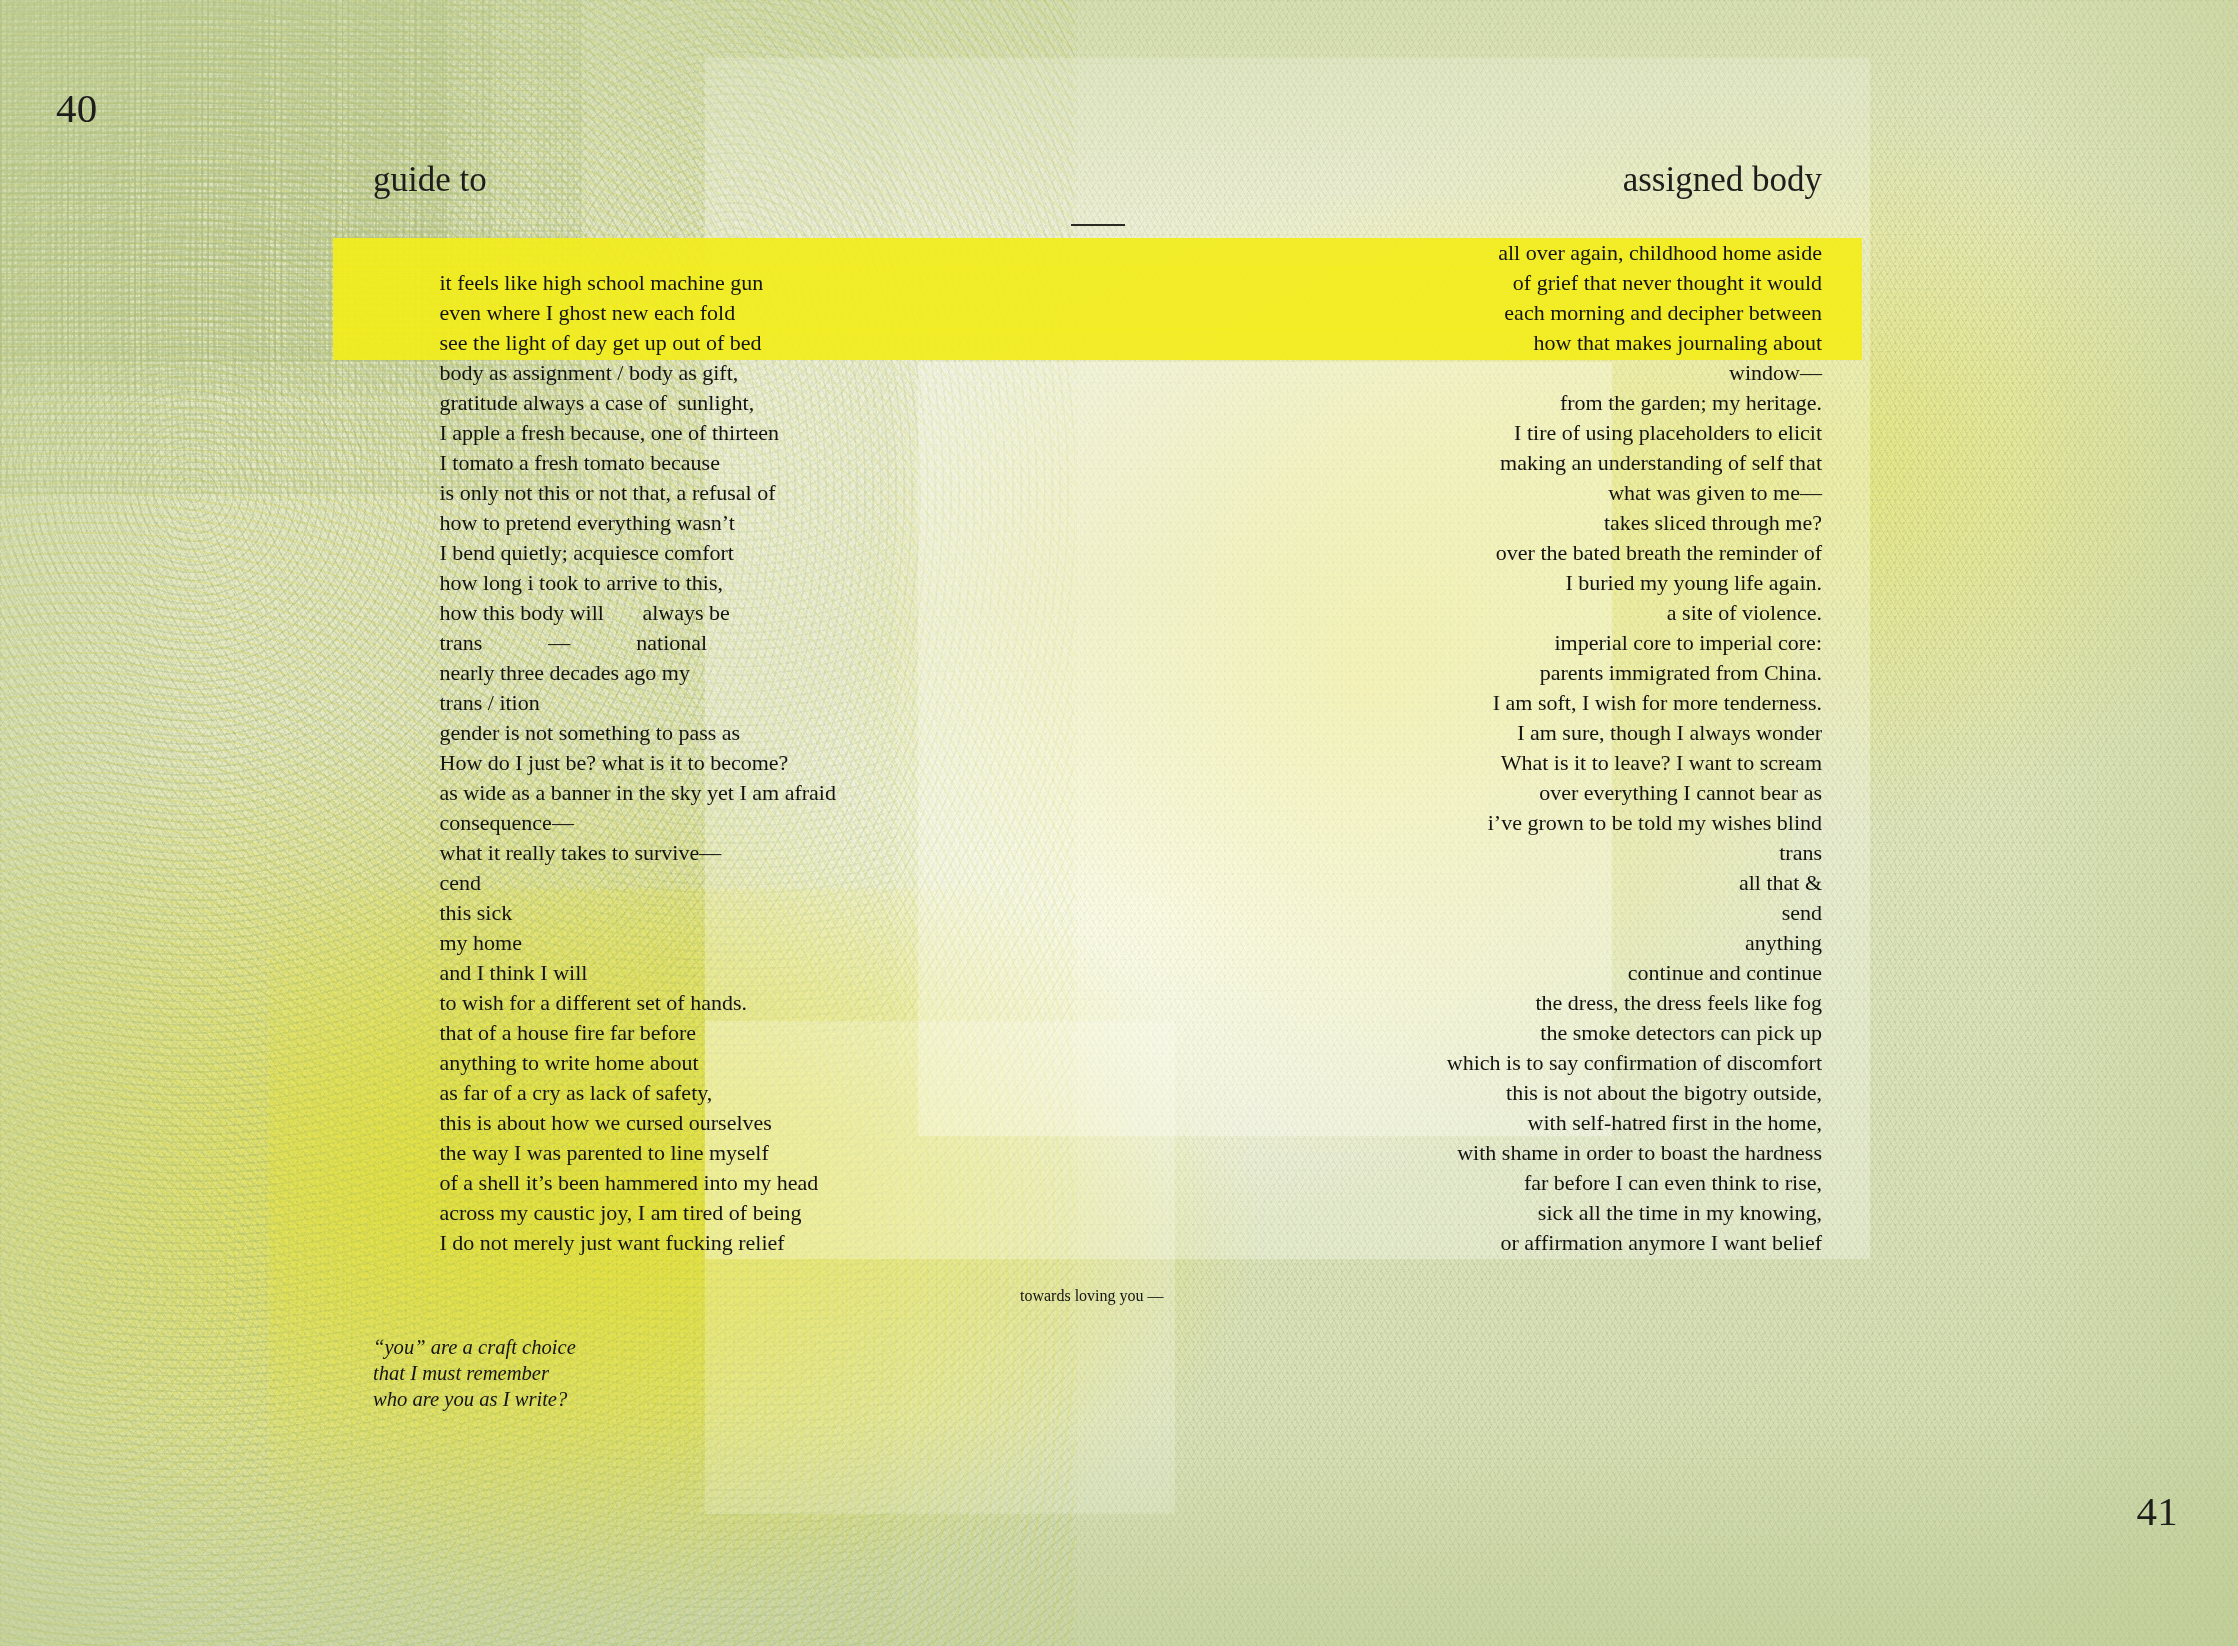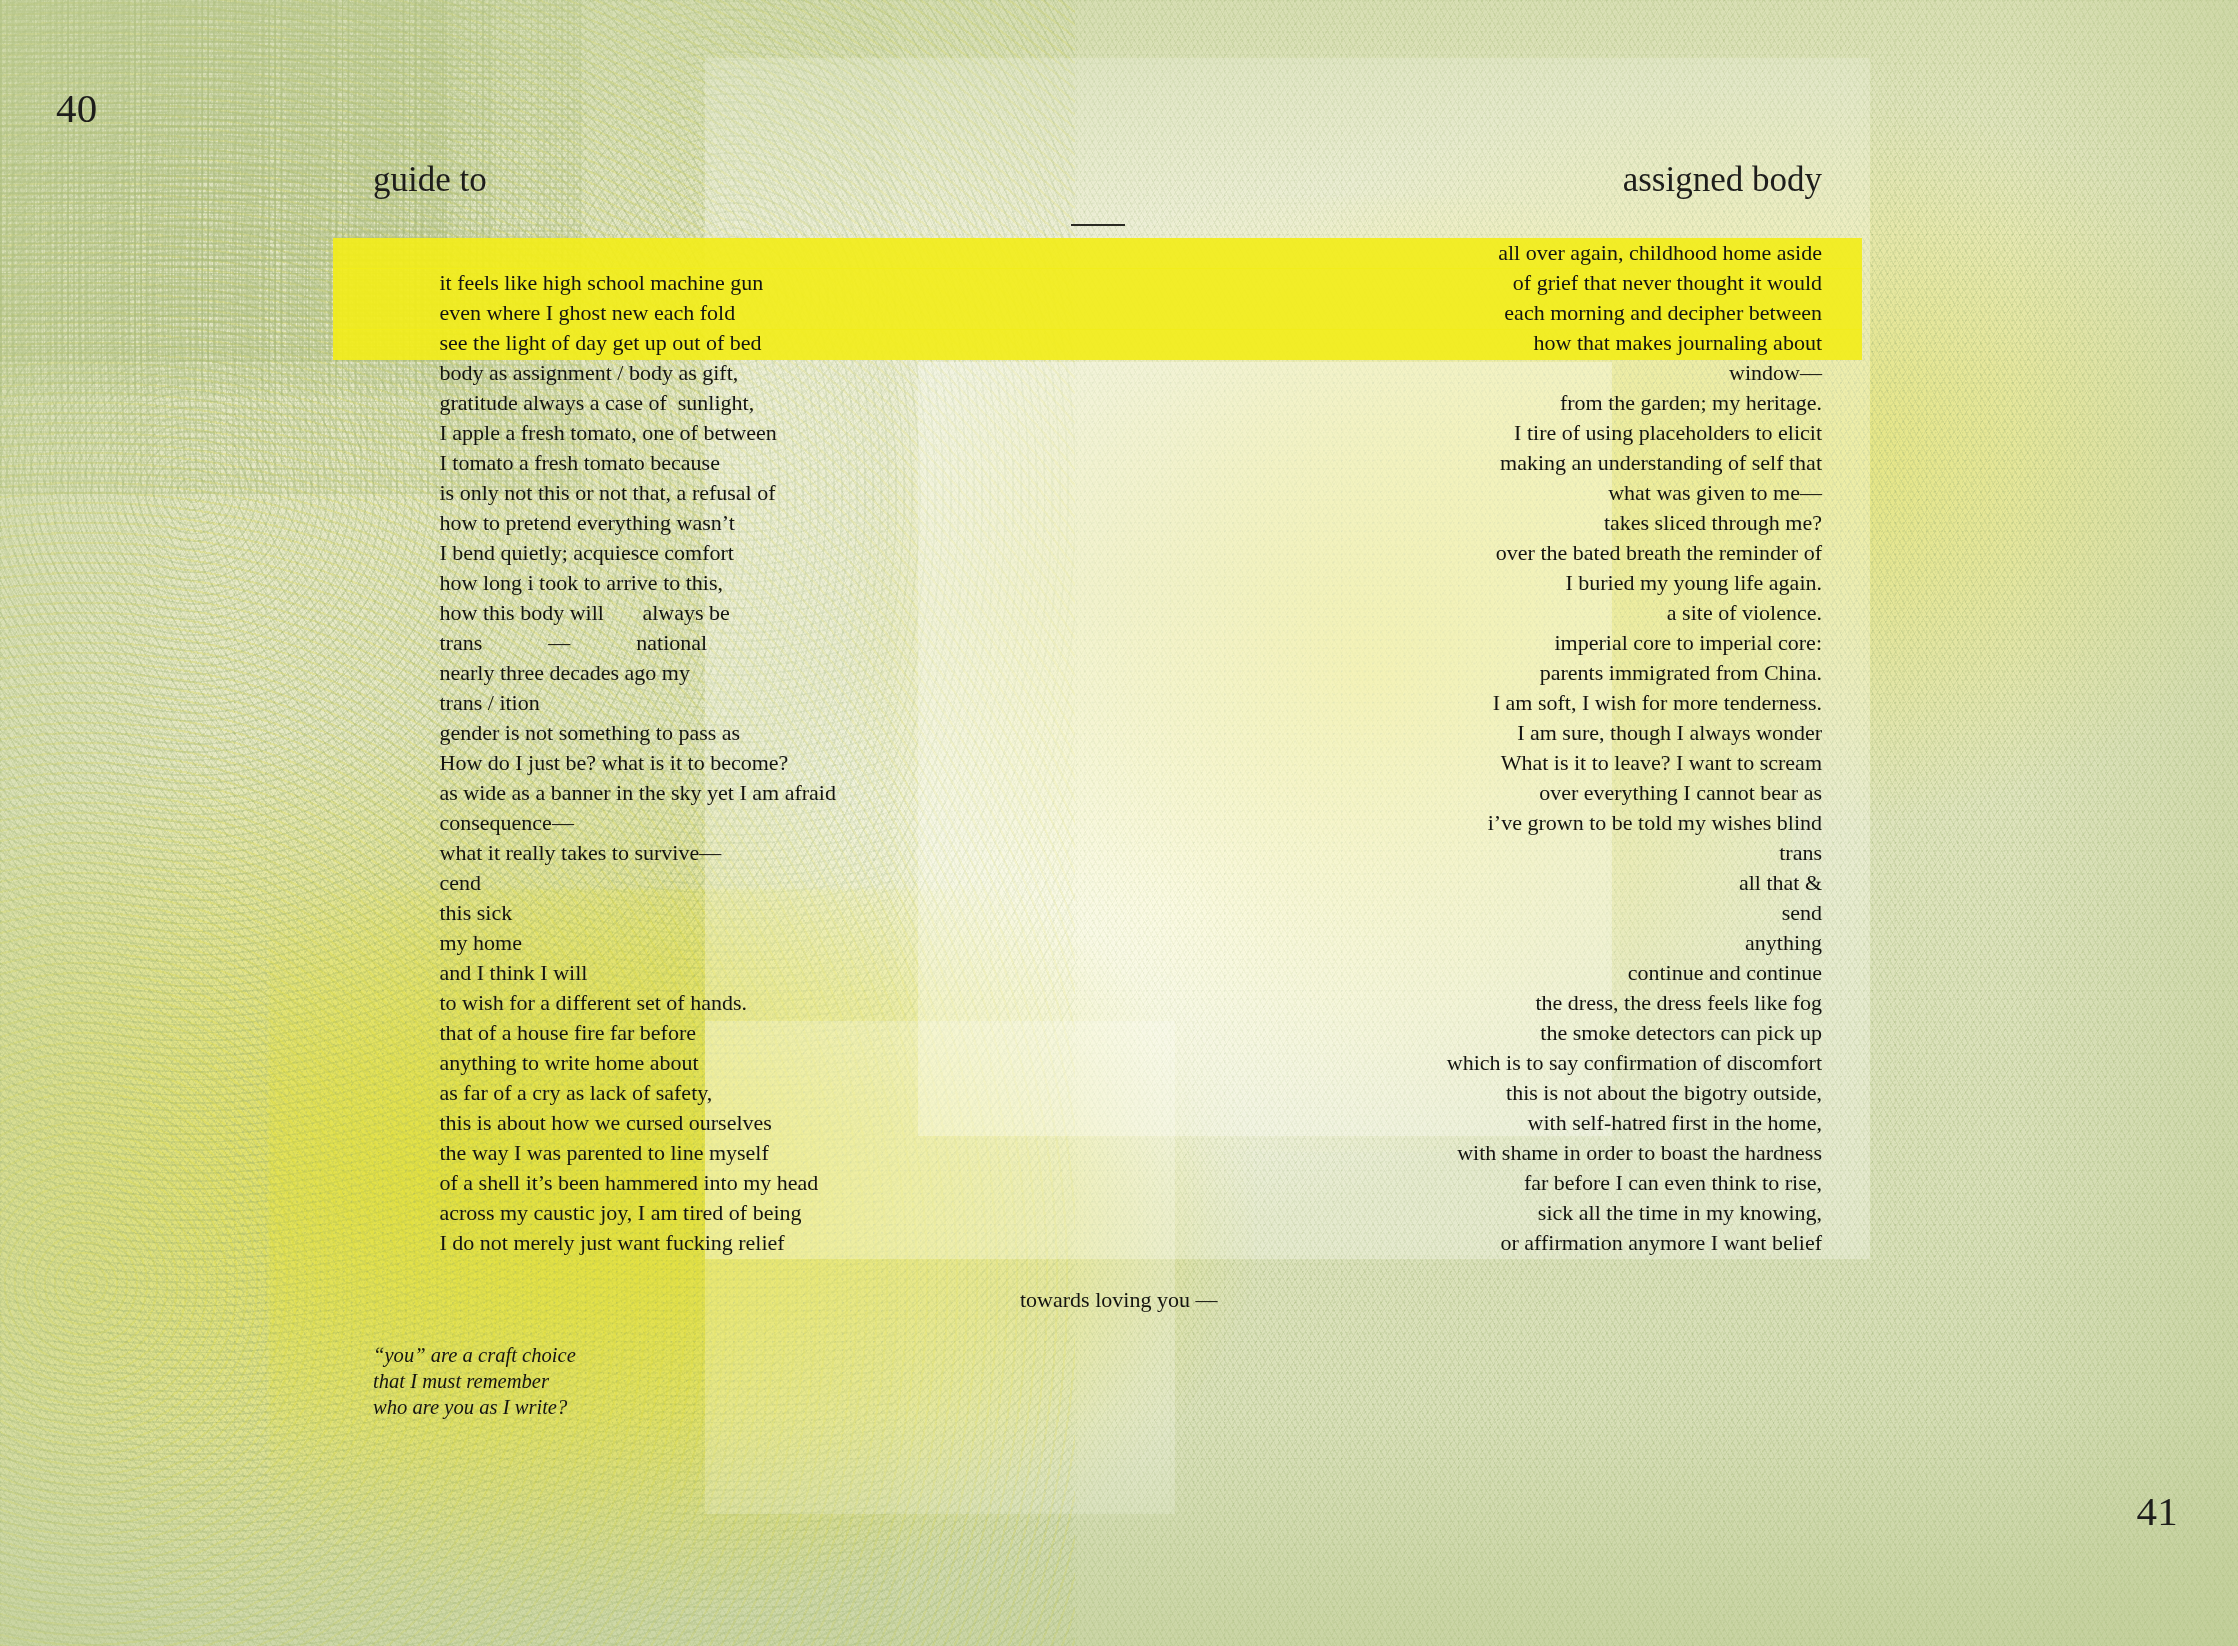--- a/index.html
+++ b/index.html
@@ -201,21 +201,21 @@
     height: 31px;
     background: #f2ed1a;
     opacity: 0.92;
     z-index: 0;
   }
   .col-left, .col-right { position: relative; z-index: 1; }
 
   .closing {
     margin-top: 29px;
     margin-left: 647px;
-    font-size: 22px;
+    font-size: 16px;
     color: #131310;
   }
 
   .note {
     margin-top: 29px;
     font-style: italic;
     font-size: 20.6px;
     line-height: 26px;
     color: #131310;
   }
@@ -260,21 +260,21 @@
           <div class="hl-band" style="top: 30px; background: rgb(242, 237, 26);"></div>
           <div class="hl-band" style="top: 61px; background: rgb(242, 237, 26);"></div>
           <div class="hl-band" style="top: 91px; background: rgb(242, 237, 26);"></div>
         </div>
       <div class="col col-left" id="col-left">
           <div class="line">it feels like high school machine gun</div>
           <div class="line">even where I ghost new each fold</div>
           <div class="line">see the light of day get up out of bed</div>
           <div class="line">body as assignment / body as gift,</div>
           <div class="line">gratitude always a case of  sunlight,</div>
-          <div class="line">I apple a fresh tomato, one of between</div>
+          <div class="line">I apple a fresh because, one of thirteen</div>
           <div class="line">I tomato a fresh tomato because</div>
           <div class="line">is only not this or not that, a refusal of</div>
           <div class="line">how to pretend everything wasn’t</div>
           <div class="line">I bend quietly; acquiesce comfort</div>
           <div class="line">how long i took to arrive to this,</div>
           <div class="line">how this body will       always be</div>
           <div class="line">trans            —            national</div>
           <div class="line">nearly three decades ago my</div>
           <div class="line">trans / ition</div>
           <div class="line">gender is not something to pass as</div>

